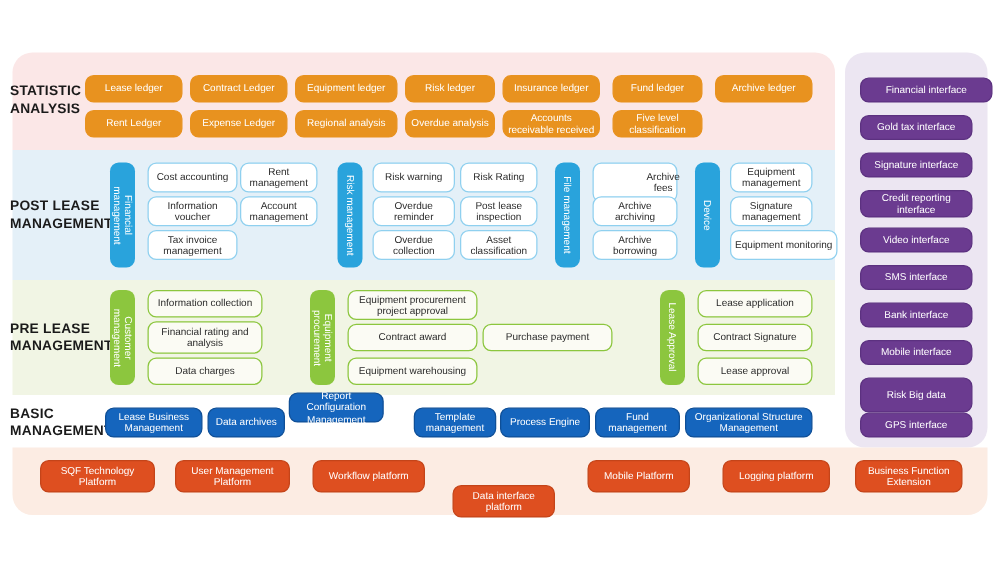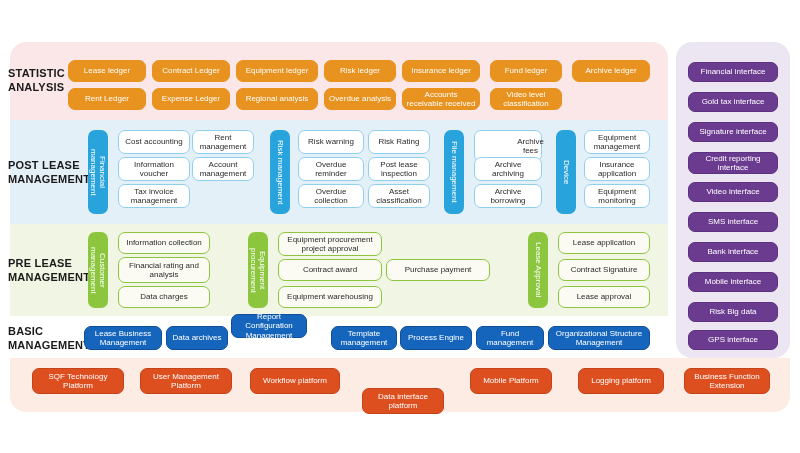--- a/index.html
+++ b/index.html
@@ -157,21 +157,21 @@
   <div class="chip chip-orange" style="left:324px; top:60px; width:72px;  height:22px;">Risk ledger</div>
   <div class="chip chip-orange" style="left:402px; top:60px; width:78px;  height:22px;">Insurance ledger</div>
   <div class="chip chip-orange" style="left:490px; top:60px; width:72px;  height:22px;">Fund ledger</div>
   <div class="chip chip-orange" style="left:572px; top:60px; width:78px;  height:22px;">Archive ledger</div>
 
   <div class="chip chip-orange" style="left:68px;  top:88px; width:78px;  height:22px;">Rent Ledger</div>
   <div class="chip chip-orange" style="left:152px; top:88px; width:78px;  height:22px;">Expense Ledger</div>
   <div class="chip chip-orange" style="left:236px; top:88px; width:82px;  height:22px;">Regional analysis</div>
   <div class="chip chip-orange" style="left:324px; top:88px; width:72px;  height:22px;">Overdue analysis</div>
   <div class="chip chip-orange" style="left:402px; top:88px; width:78px;  height:22px;">Accounts receivable received</div>
-  <div class="chip chip-orange" style="left:490px; top:88px; width:72px;  height:22px;">Video level classification</div>
+  <div class="chip chip-orange" style="left:490px; top:88px; width:72px;  height:22px;">Five level classification</div>
 
   <div class="vbar vbar-blue" style="left:88px; top:130px; width:20px; height:84px;">Financial management</div>
   <div class="chip chip-blue-out" style="left:118px; top:130px; width:72px; height:24px;">Cost accounting</div>
   <div class="chip chip-blue-out" style="left:192px; top:130px; width:62px; height:24px;">Rent management</div>
   <div class="chip chip-blue-out" style="left:118px; top:157px; width:72px; height:24px;">Information voucher</div>
   <div class="chip chip-blue-out" style="left:192px; top:157px; width:62px; height:24px;">Account management</div>
   <div class="chip chip-blue-out" style="left:118px; top:184px; width:72px; height:24px;">Tax invoice management</div>
 
   <div class="vbar vbar-blue" style="left:270px; top:130px; width:20px; height:84px;">Risk management</div>
   <div class="chip chip-blue-out" style="left:298px; top:130px; width:66px; height:24px;">Risk warning</div>
@@ -181,22 +181,22 @@
   <div class="chip chip-blue-out" style="left:298px; top:184px; width:66px; height:24px;">Overdue collection</div>
   <div class="chip chip-blue-out" style="left:368px; top:184px; width:62px; height:24px;">Asset classification</div>
 
   <div class="vbar vbar-blue" style="left:444px; top:130px; width:20px; height:84px;">File management</div>
   <div class="chip chip-blue-out" style="left:474px; top:130px; width:68px; height:32px;padding-left:48px;">Archive fees</div>
   <div class="chip chip-blue-out" style="left:474px; top:157px; width:68px; height:24px;">Archive archiving</div>
   <div class="chip chip-blue-out" style="left:474px; top:184px; width:68px; height:24px;">Archive borrowing</div>
 
   <div class="vbar vbar-blue" style="left:556px; top:130px; width:20px; height:84px;">Device</div>
   <div class="chip chip-blue-out" style="left:584px; top:130px; width:66px; height:24px;">Equipment management</div>
-  <div class="chip chip-blue-out" style="left:584px; top:157px; width:66px; height:24px;">Insurance application</div>
-  <div class="chip chip-blue-out" style="left:584px; top:184px; width:66px; height:24px;">Equipment monitoring</div>
+  <div class="chip chip-blue-out" style="left:584px; top:157px; width:66px; height:24px;">Signature management</div>
+  <div class="chip chip-blue-out" style="left:584px; top:184px; width:86px; height:24px;">Equipment monitoring</div>
 
   <div class="vbar vbar-green" style="left:88px; top:232px; width:20px; height:76px;">Customer management</div>
   <div class="chip chip-green-out" style="left:118px; top:232px; width:92px; height:22px;">Information collection</div>
   <div class="chip chip-green-out" style="left:118px; top:257px; width:92px; height:26px;">Financial rating and analysis</div>
   <div class="chip chip-green-out" style="left:118px; top:286px; width:92px; height:22px;">Data charges</div>
 
   <div class="vbar vbar-green" style="left:248px; top:232px; width:20px; height:76px;">Equipment procurement</div>
   <div class="chip chip-green-out" style="left:278px; top:232px; width:104px; height:24px;">Equipment procurement project approval</div>
   <div class="chip chip-green-out" style="left:278px; top:259px; width:104px; height:22px;">Contract award</div>
   <div class="chip chip-green-out" style="left:386px; top:259px; width:104px; height:22px;">Purchase payment</div>
@@ -216,24 +216,24 @@
   <div class="chip chip-blue" style="left:548px; top:326px; width:102px; height:24px;">Organizational Structure Management</div>
 
   <div class="chip chip-red" style="left:32px;  top:368px; width:92px;  height:26px;">SQF Technology Platform</div>
   <div class="chip chip-red" style="left:140px; top:368px; width:92px;  height:26px;">User Management Platform</div>
   <div class="chip chip-red" style="left:250px; top:368px; width:90px;  height:26px;">Workflow platform</div>
   <div class="chip chip-red" style="left:362px; top:388px; width:82px;  height:26px;">Data interface platform</div>
   <div class="chip chip-red" style="left:470px; top:368px; width:82px;  height:26px;">Mobile Platform</div>
   <div class="chip chip-red" style="left:578px; top:368px; width:86px;  height:26px;">Logging platform</div>
   <div class="chip chip-red" style="left:684px; top:368px; width:86px;  height:26px;">Business Function Extension</div>
 
-  <div class="chip chip-purple" style="left:688px; top:62px;  width:90px; height:20px;">Financial interface</div>
+  <div class="chip chip-purple" style="left:688px; top:62px;  width:106px; height:20px;">Financial interface</div>
   <div class="chip chip-purple" style="left:688px; top:92px;  width:90px; height:20px;">Gold tax interface</div>
   <div class="chip chip-purple" style="left:688px; top:122px; width:90px; height:20px;">Signature interface</div>
   <div class="chip chip-purple" style="left:688px; top:152px; width:90px; height:22px;">Credit reporting interface</div>
   <div class="chip chip-purple" style="left:688px; top:182px; width:90px; height:20px;">Video interface</div>
   <div class="chip chip-purple" style="left:688px; top:212px; width:90px; height:20px;">SMS interface</div>
   <div class="chip chip-purple" style="left:688px; top:242px; width:90px; height:20px;">Bank interface</div>
   <div class="chip chip-purple" style="left:688px; top:272px; width:90px; height:20px;">Mobile interface</div>
-  <div class="chip chip-purple" style="left:688px; top:302px; width:90px; height:20px;">Risk Big data</div>
+  <div class="chip chip-purple" style="left:688px; top:302px; width:90px; height:28px;">Risk Big data</div>
   <div class="chip chip-purple" style="left:688px; top:330px; width:90px; height:20px;">GPS interface</div>
 
 </div>
 
 </body></html>

